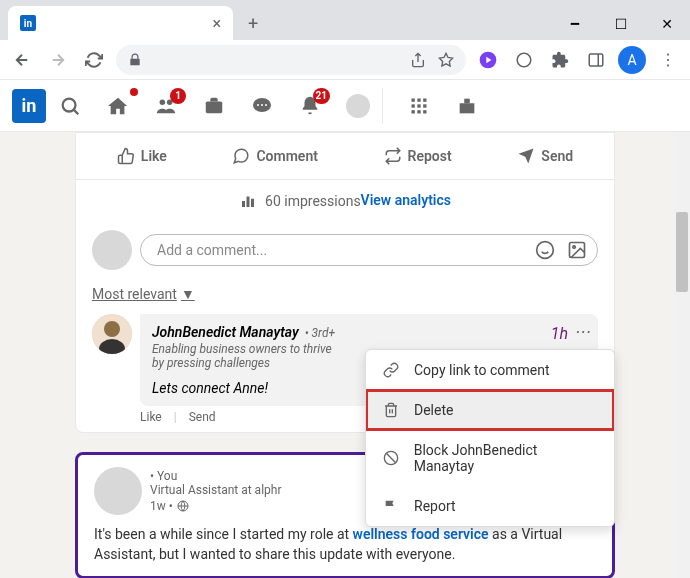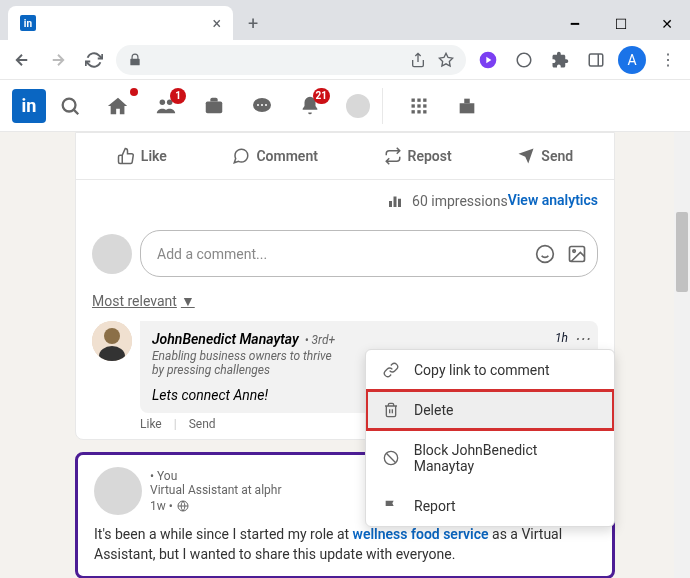--- a/index.html
+++ b/index.html
@@ -27,46 +27,46 @@
   .li-logo { width: 34px; height: 34px; background: #0a66c2; border-radius: 4px; display: flex; align-items: center; justify-content: center; color: #fff; font-size: 18px; font-weight: bold; }
   .li-nav-items { display: flex; margin-left: 12px; gap: 24px; }
   .li-nav-item { position: relative; width: 24px; height: 24px; display: flex; align-items: center; justify-content: center; color: #666; }
   .li-nav-item.active { color: #191919; }
   .badge { position: absolute; top: -6px; right: -8px; background: #cc1016; color: #fff; border-radius: 10px; font-size: 10px; min-width: 16px; height: 16px; display: flex; align-items: center; justify-content: center; padding: 0 3px; font-weight: bold; }
   .nav-divider { width: 1px; height: 36px; background: #e8e8e8; margin: 0 12px; }
   .prof-img { width: 24px; height: 24px; border-radius: 50%; background: #d8d8d8; }
   
   
   .content-wrap { background: #f4f2ee; height: calc(578px - 132px); overflow-y: auto; position: relative; }
-  .feed { max-width: 540px; margin: 0 auto; display: flex; flex-direction: column; gap: 12px; }
+  .feed { max-width: 540px; margin: 0 auto; display: flex; flex-direction: column; gap: 19px; }
   .card { background: #fff; border: 1px solid #e8e8e8; border-radius: 0 0 8px 8px; padding: 0; }
   .card2 { background: #fff; border: 3px solid #4c1d95; border-radius: 8px; padding: 12px 16px; }
   
   .actions-row { display: flex; justify-content: space-around; padding: 4px 8px; }
   .action-btn { display: flex; align-items: center; gap: 6px; padding: 10px 8px; color: #666; font-size: 14px; font-weight: 600; cursor: pointer; border-radius: 4px; }
   
-  .impressions-row { display: flex; justify-content: flex-end; padding: 12px 16px; border-top: 1px solid #e8e8e8; font-size: 14px; }
+  .impressions-row { display: flex; justify-content: center; padding: 12px 16px; border-top: 1px solid #e8e8e8; font-size: 14px; }
   .impressions-left { display: flex; align-items: center; gap: 8px; color: #666; }
   .analytics-link { color: #0a66c2; font-weight: 600; cursor: pointer; }
   
   .comment-input-row { display: flex; align-items: center; gap: 8px; padding: 8px 16px 12px; }
   .small-prof { width: 40px; height: 40px; border-radius: 50%; background: #d8d8d8; }
-  .comment-input { flex: 1; height: 47px; border: 1px solid #bbb; border-radius: 20px; padding: 0 16px; display: flex; align-items: center; color: #888; font-size: 14px; position: relative; }
+  .comment-input { flex: 1; height: 32px; border: 1px solid #bbb; border-radius: 20px; padding: 0 16px; display: flex; align-items: center; color: #888; font-size: 14px; position: relative; }
   .input-icons { position: absolute; right: 10px; display: flex; gap: 12px; color: #666; }
   
   .sort-row { padding: 4px 16px 12px; font-size: 14px; color: #666; display: flex; align-items: center; gap: 4px; text-decoration: underline; }
   
   .comment { padding: 0 16px 8px; }
   .comment-box { display: flex; gap: 8px; font-style: italic; }
   .commenter-img { width: 40px; height: 40px; border-radius: 50%; background: #e8d4c0; flex-shrink: 0; overflow: hidden; }
   .comment-bubble { background: #f2f2f2; border-radius: 0 8px 8px 8px; padding: 10px 12px; flex: 1; position: relative; }
   .comment-header { display: flex; align-items: baseline; gap: 6px; }
   .commenter-name { font-weight: 600; font-size: 14px; color: #000; }
   .degree { font-size: 12px; color: #666; }
-  .comment-time { position: absolute; right: 30px; top: 10px; font-size: 12px; color: #0f172a; }
+  .comment-time { position: absolute; right: 30px; top: 10px; font-size: 16px; color: #701a75; }
   .comment-menu { position: absolute; right: 8px; top: 8px; color: #666; font-size: 16px; cursor: pointer; }
   .commenter-title { font-size: 12px; color: #666; margin-top: 2px; max-width: 190px; }
   .comment-text { font-size: 14px; color: #000; margin-top: 10px; }
   .comment-actions { display: flex; gap: 12px; padding: 4px 0 0 48px; font-size: 12px; color: #666; }
   .comment-act { cursor: pointer; }
   .act-divider { color: #ccc; }
   
   .post2-header { display: flex; align-items: center; gap: 8px; }
   .post2-img { width: 48px; height: 48px; border-radius: 50%; background: #d8d8d8; }
   .post2-meta { flex: 1; }

